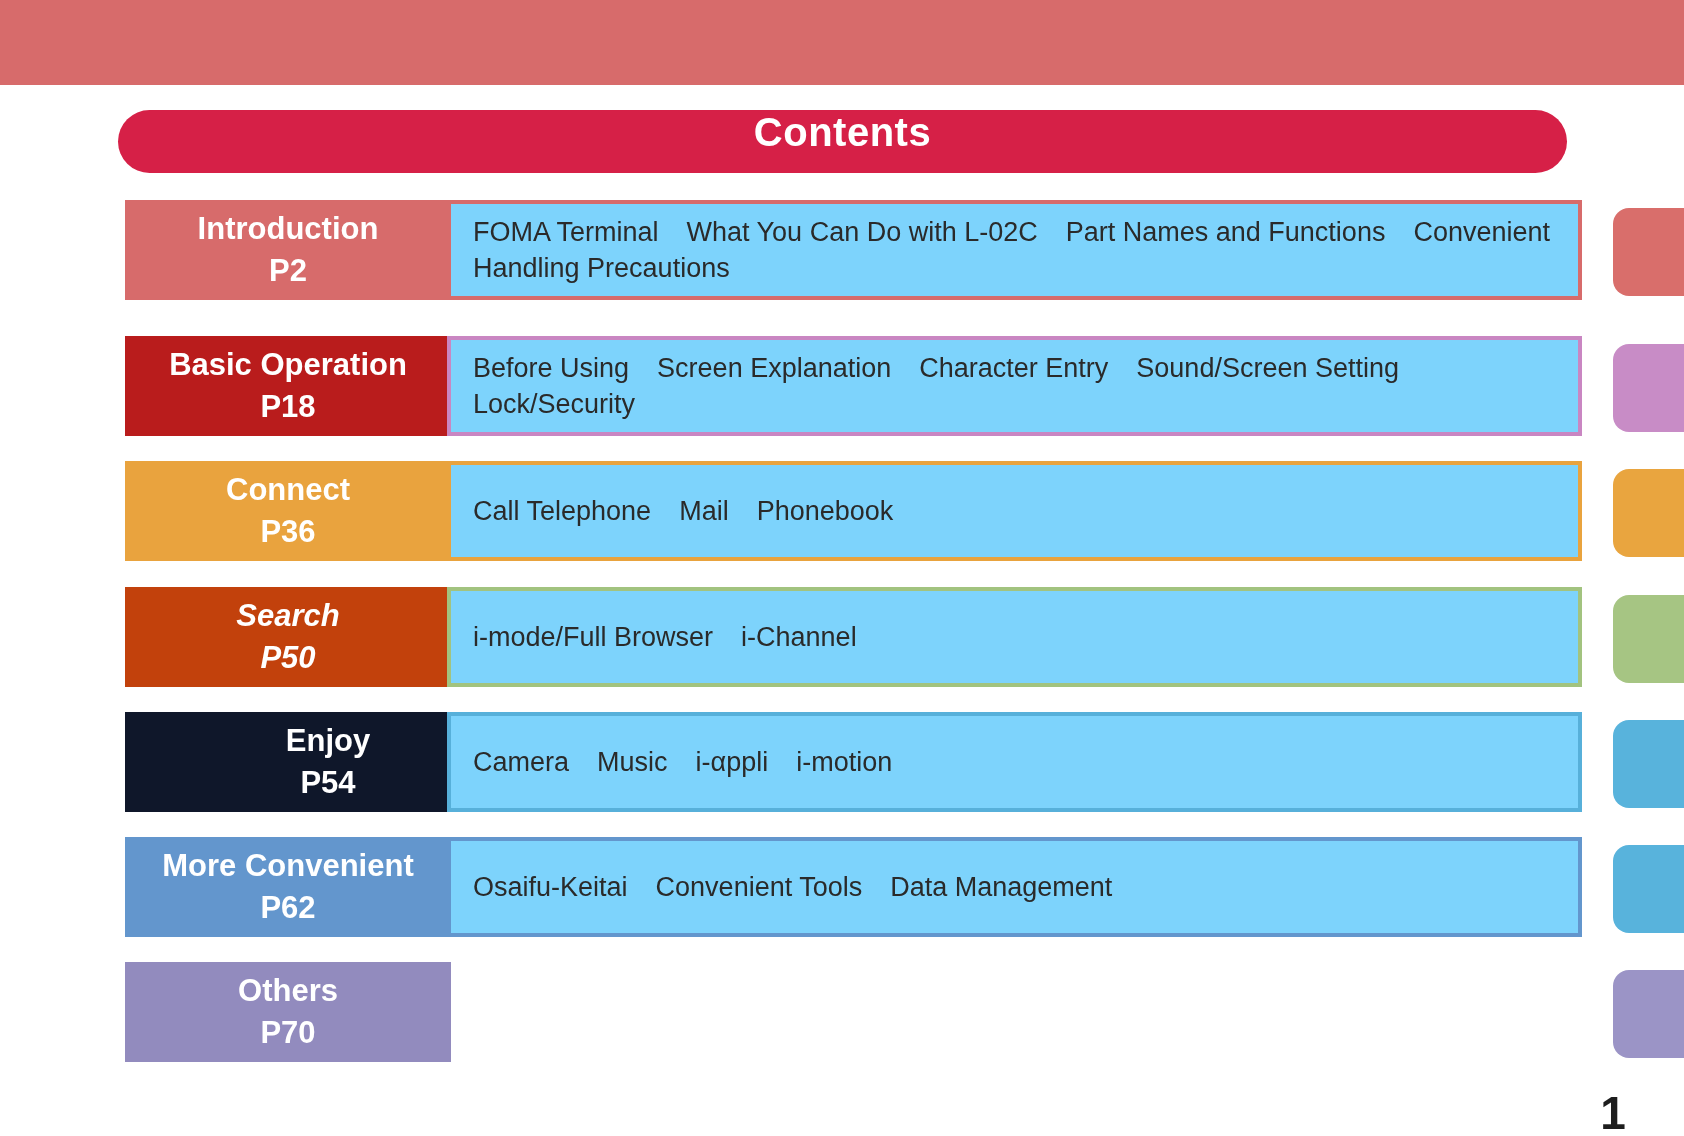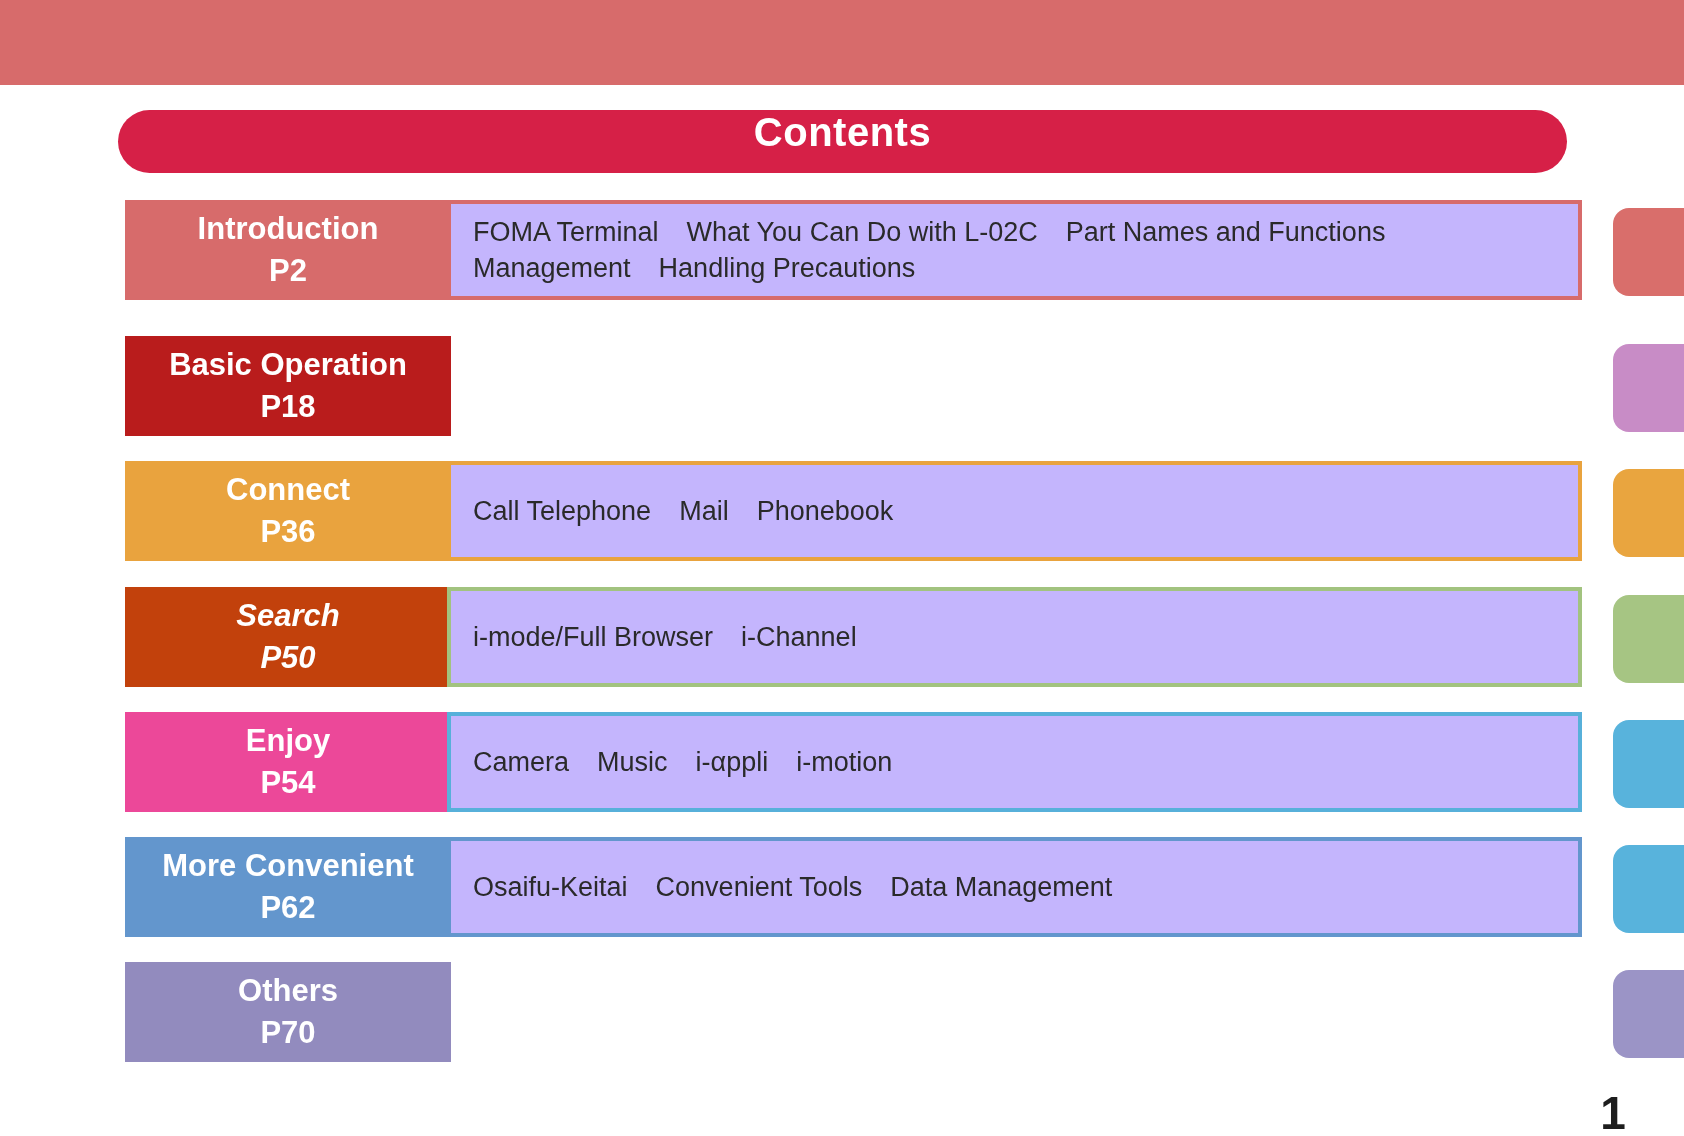--- a/index.html
+++ b/index.html
@@ -29,21 +29,21 @@
     display: flex; flex-direction: column;
     align-items: center; justify-content: center;
     color: #ffffff; font-weight: bold; font-size: 31px;
     line-height: 42px; text-align: center;
   }
   .row-content {
     position: absolute; left: 435px; top: 0;
     width: 1135px; height: 100px;
     box-sizing: border-box;
     border: 4px solid #000;
-    background: #c4b5fd;
+    background: #7dd3fc;
     display: flex; align-items: center;
   }
   .topics {
     display: flex; flex-wrap: wrap; align-items: center;
     column-gap: 28px; row-gap: 2px;
     padding-left: 22px; padding-right: 14px;
     font-size: 27px; line-height: 34px;
     color: #2a2a2a;
   }
   .chapter-tab {
@@ -70,29 +70,38 @@
     <div class="row" style="top: 200px;">
     <div class="row-label" style="background: rgb(215, 107, 107);">
       <div class="row-title">Introduction</div>
       <div class="row-page">P2</div>
     </div>
     <div class="row-content" style="border-color: rgb(215, 107, 107);">
       <div class="topics">
           <span class="topic">FOMA Terminal</span>
           <span class="topic">What You Can Do with L-02C</span>
           <span class="topic">Part Names and Functions</span>
-          <span class="topic">Management</span>
+          <span class="topic">Convenient</span>
           <span class="topic">Handling Precautions</span>
         </div>
     </div>
   </div>
     <div class="row" style="top: 336px;">
     <div class="row-label" style="background: #b91c1c;">
       <div class="row-title">Basic Operation</div>
       <div class="row-page">P18</div>
+    </div>
+    <div class="row-content" style="border-color: rgb(201, 134, 194);">
+      <div class="topics">
+          <span class="topic">Before Using</span>
+          <span class="topic">Screen Explanation</span>
+          <span class="topic">Character Entry</span>
+          <span class="topic">Sound/Screen Setting</span>
+          <span class="topic">Lock/Security</span>
+        </div>
     </div>
   </div>
     <div class="row" style="top: 461px; padding-left: 30px;">
     <div class="row-label" style="background: rgb(233, 163, 62);">
       <div class="row-title">Connect</div>
       <div class="row-page">P36</div>
     </div>
     <div class="row-content" style="border-color: rgb(233, 163, 62);">
       <div class="topics">
           <span class="topic">Call Telephone</span>
@@ -107,21 +116,21 @@
       <div class="row-page">P50</div>
     </div>
     <div class="row-content" style="border-color: rgb(162, 195, 127);">
       <div class="topics">
           <span class="topic">i-mode/Full Browser</span>
           <span class="topic">i-Channel</span>
         </div>
     </div>
   </div>
     <div class="row" style="top: 712px;">
-    <div class="row-label" style="background: #ec4899;">
+    <div class="row-label" style="background: #0f172a; padding-left: 40px;">
       <div class="row-title">Enjoy</div>
       <div class="row-page">P54</div>
     </div>
     <div class="row-content" style="border-color: rgb(87, 176, 218);">
       <div class="topics">
           <span class="topic">Camera</span>
           <span class="topic">Music</span>
           <span class="topic">i-αppli</span>
           <span class="topic">i-motion</span>
         </div>

